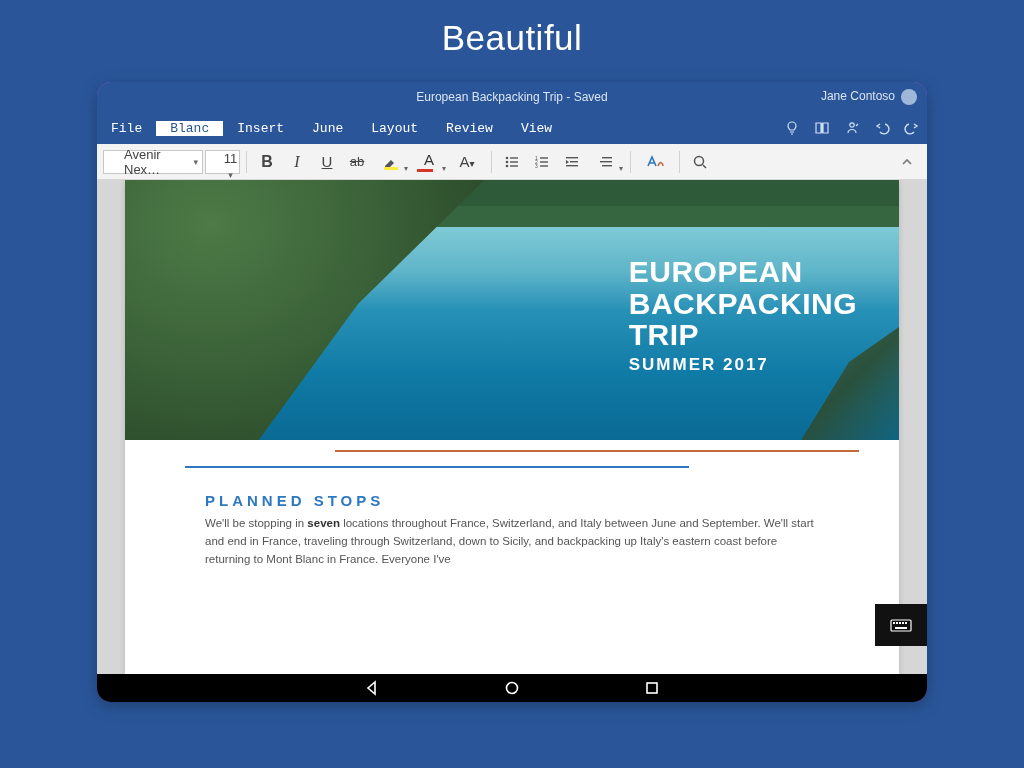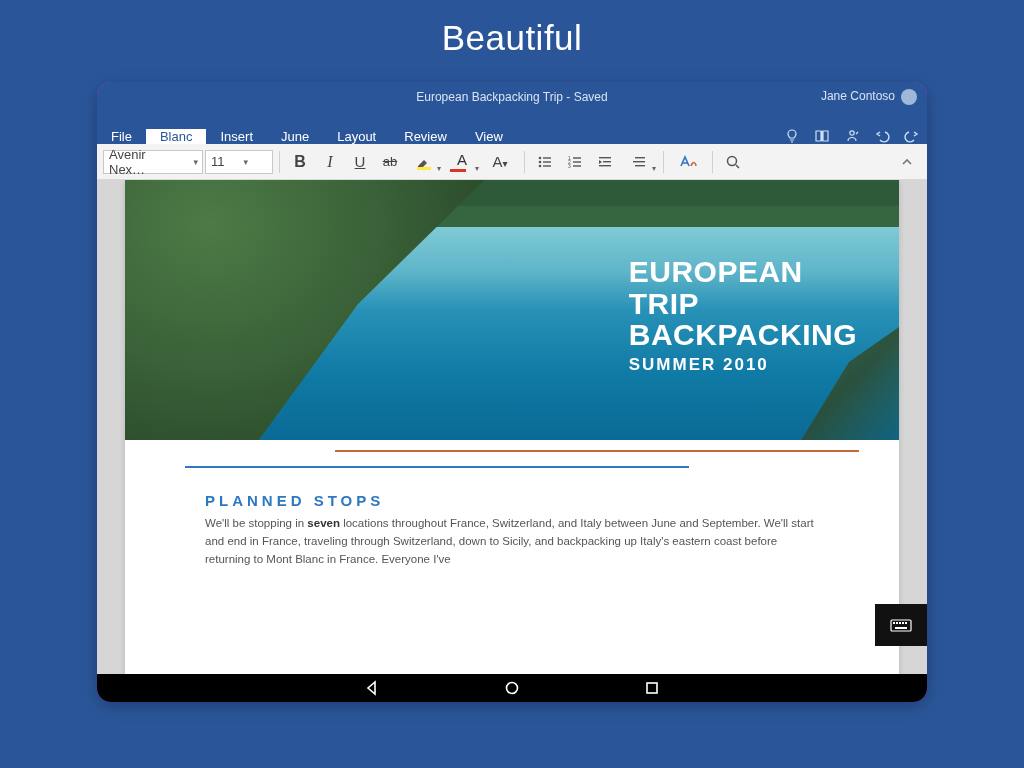--- a/index.html
+++ b/index.html
@@ -57,23 +57,24 @@
     border-radius: 50%;
     background: #9fb8d9;
     display: inline-block;
   }
 
   
   .tabs-row {
     background: #2a5699;
     height: 32px;
     display: flex;
-    align-items: flex-end;
+    align-items: center;
     color: #fff;
     font-size: 13px;
+    font-family: Liberation Mono, monospace;
   }
   .tab {
     padding: 0 14px;
     display: flex;
     align-items: center;
     cursor: pointer;
   }
   .tab.active {
     background: #fff;
     color: #2a5699;
@@ -99,26 +100,26 @@
     border-bottom: 1px solid #d8d8d8;
     font-size: 13px;
     color: #444;
   }
   .combo {
     background: #fff;
     border: 1px solid #c8c8c8;
     height: 24px;
     display: flex;
     align-items: center;
-    padding: 0 4px 0 5px;
-    cursor: pointer;
-    gap: 19px;
+    padding: 0 4px 0 20px;
+    cursor: pointer;
+    gap: 4px;
   }
   .combo.font { width: 100px; }
-  .combo.size { width: 68px; }
+  .combo.size { width: 35px; flex-direction: column; }
   .combo .caret { font-size: 9px; color: #666; }
   .tb-btn {
     width: 28px;
     height: 28px;
     display: flex;
     align-items: center;
     justify-content: center;
     cursor: pointer;
     position: relative;
   }
@@ -414,23 +415,23 @@
           <path d="M3 9l4-4 4 4"></path>
         </svg>
     </div>
   </div>
 
   <div class="doc-viewport">
     <div class="page">
       <div class="hero">
         <div class="hero-text">
           <div class="line">EUROPEAN</div>
+          <div class="line">BACKPACKING</div>
           <div class="line">TRIP</div>
-          <div class="line">BACKPACKING</div>
-          <div class="sub">SUMMER 2010</div>
+          <div class="sub">SUMMER 2017</div>
         </div>
       </div>
       <div class="divider-area">
         <div class="d1"></div>
           <div class="d2"></div>
       </div>
       <div class="section-heading">PLANNED STOPS</div>
       <div class="body-text">
         <span>We'll be stopping in </span><b>seven</b><span> locations throughout France, Switzerland, and Italy between June and September. We'll start and end in France, traveling through Switzerland, down to Sicily, and backpacking up Italy's eastern coast before returning to Mont Blanc in France. Everyone I've</span>
       </div>

